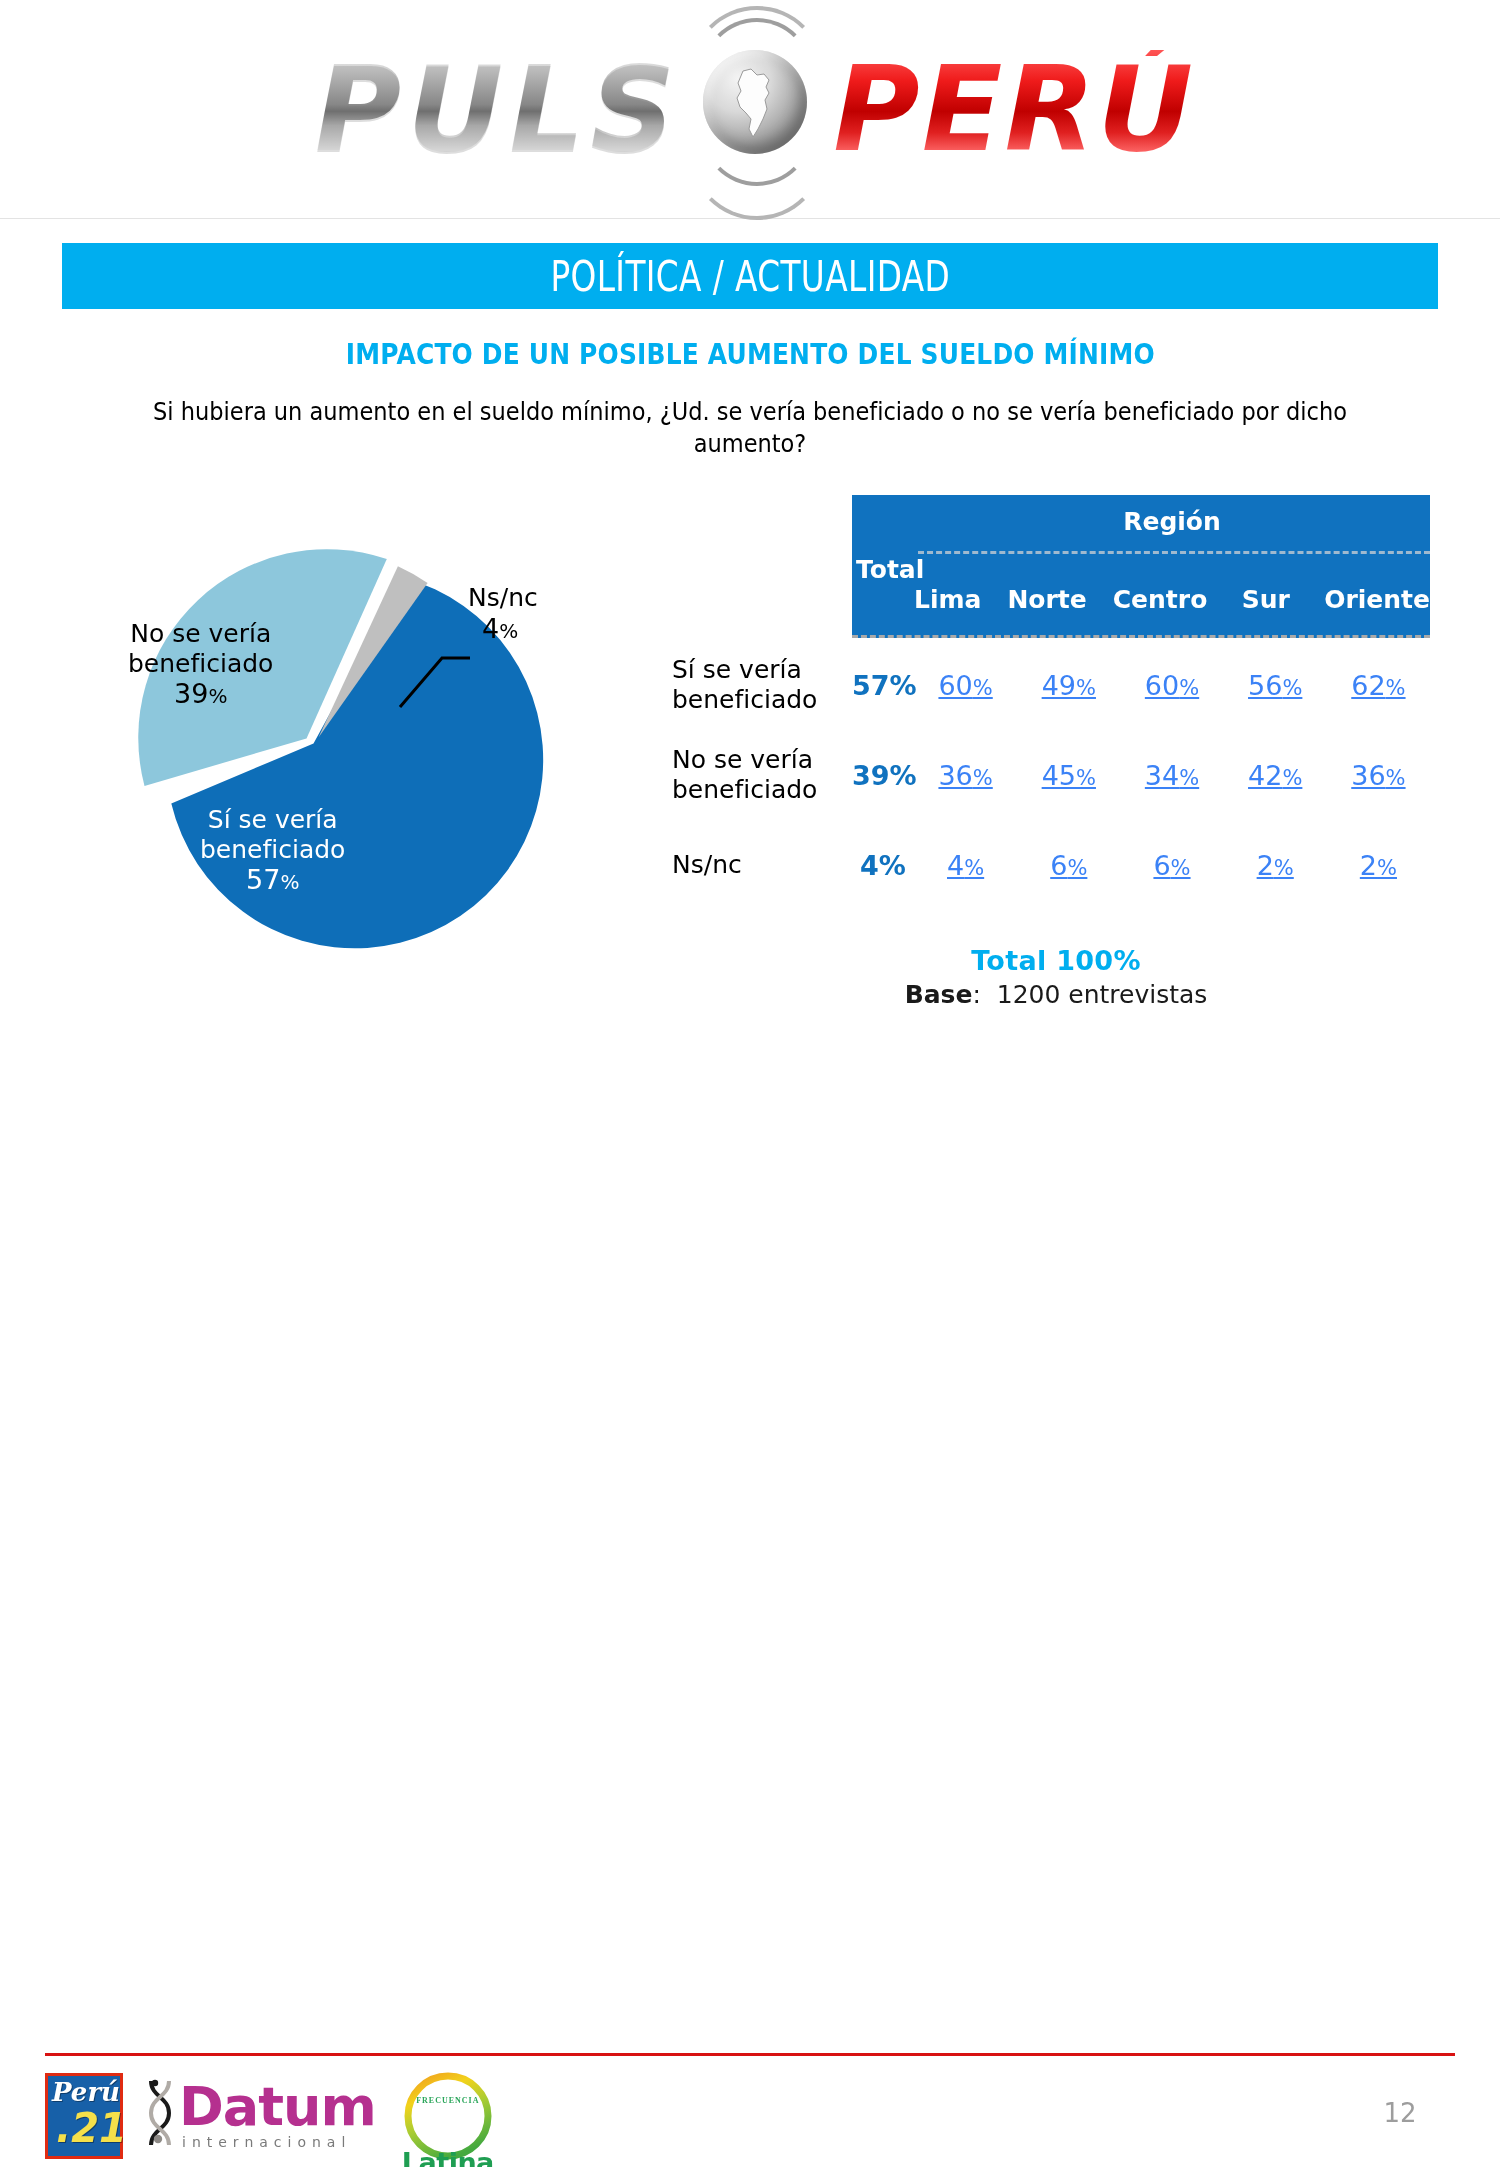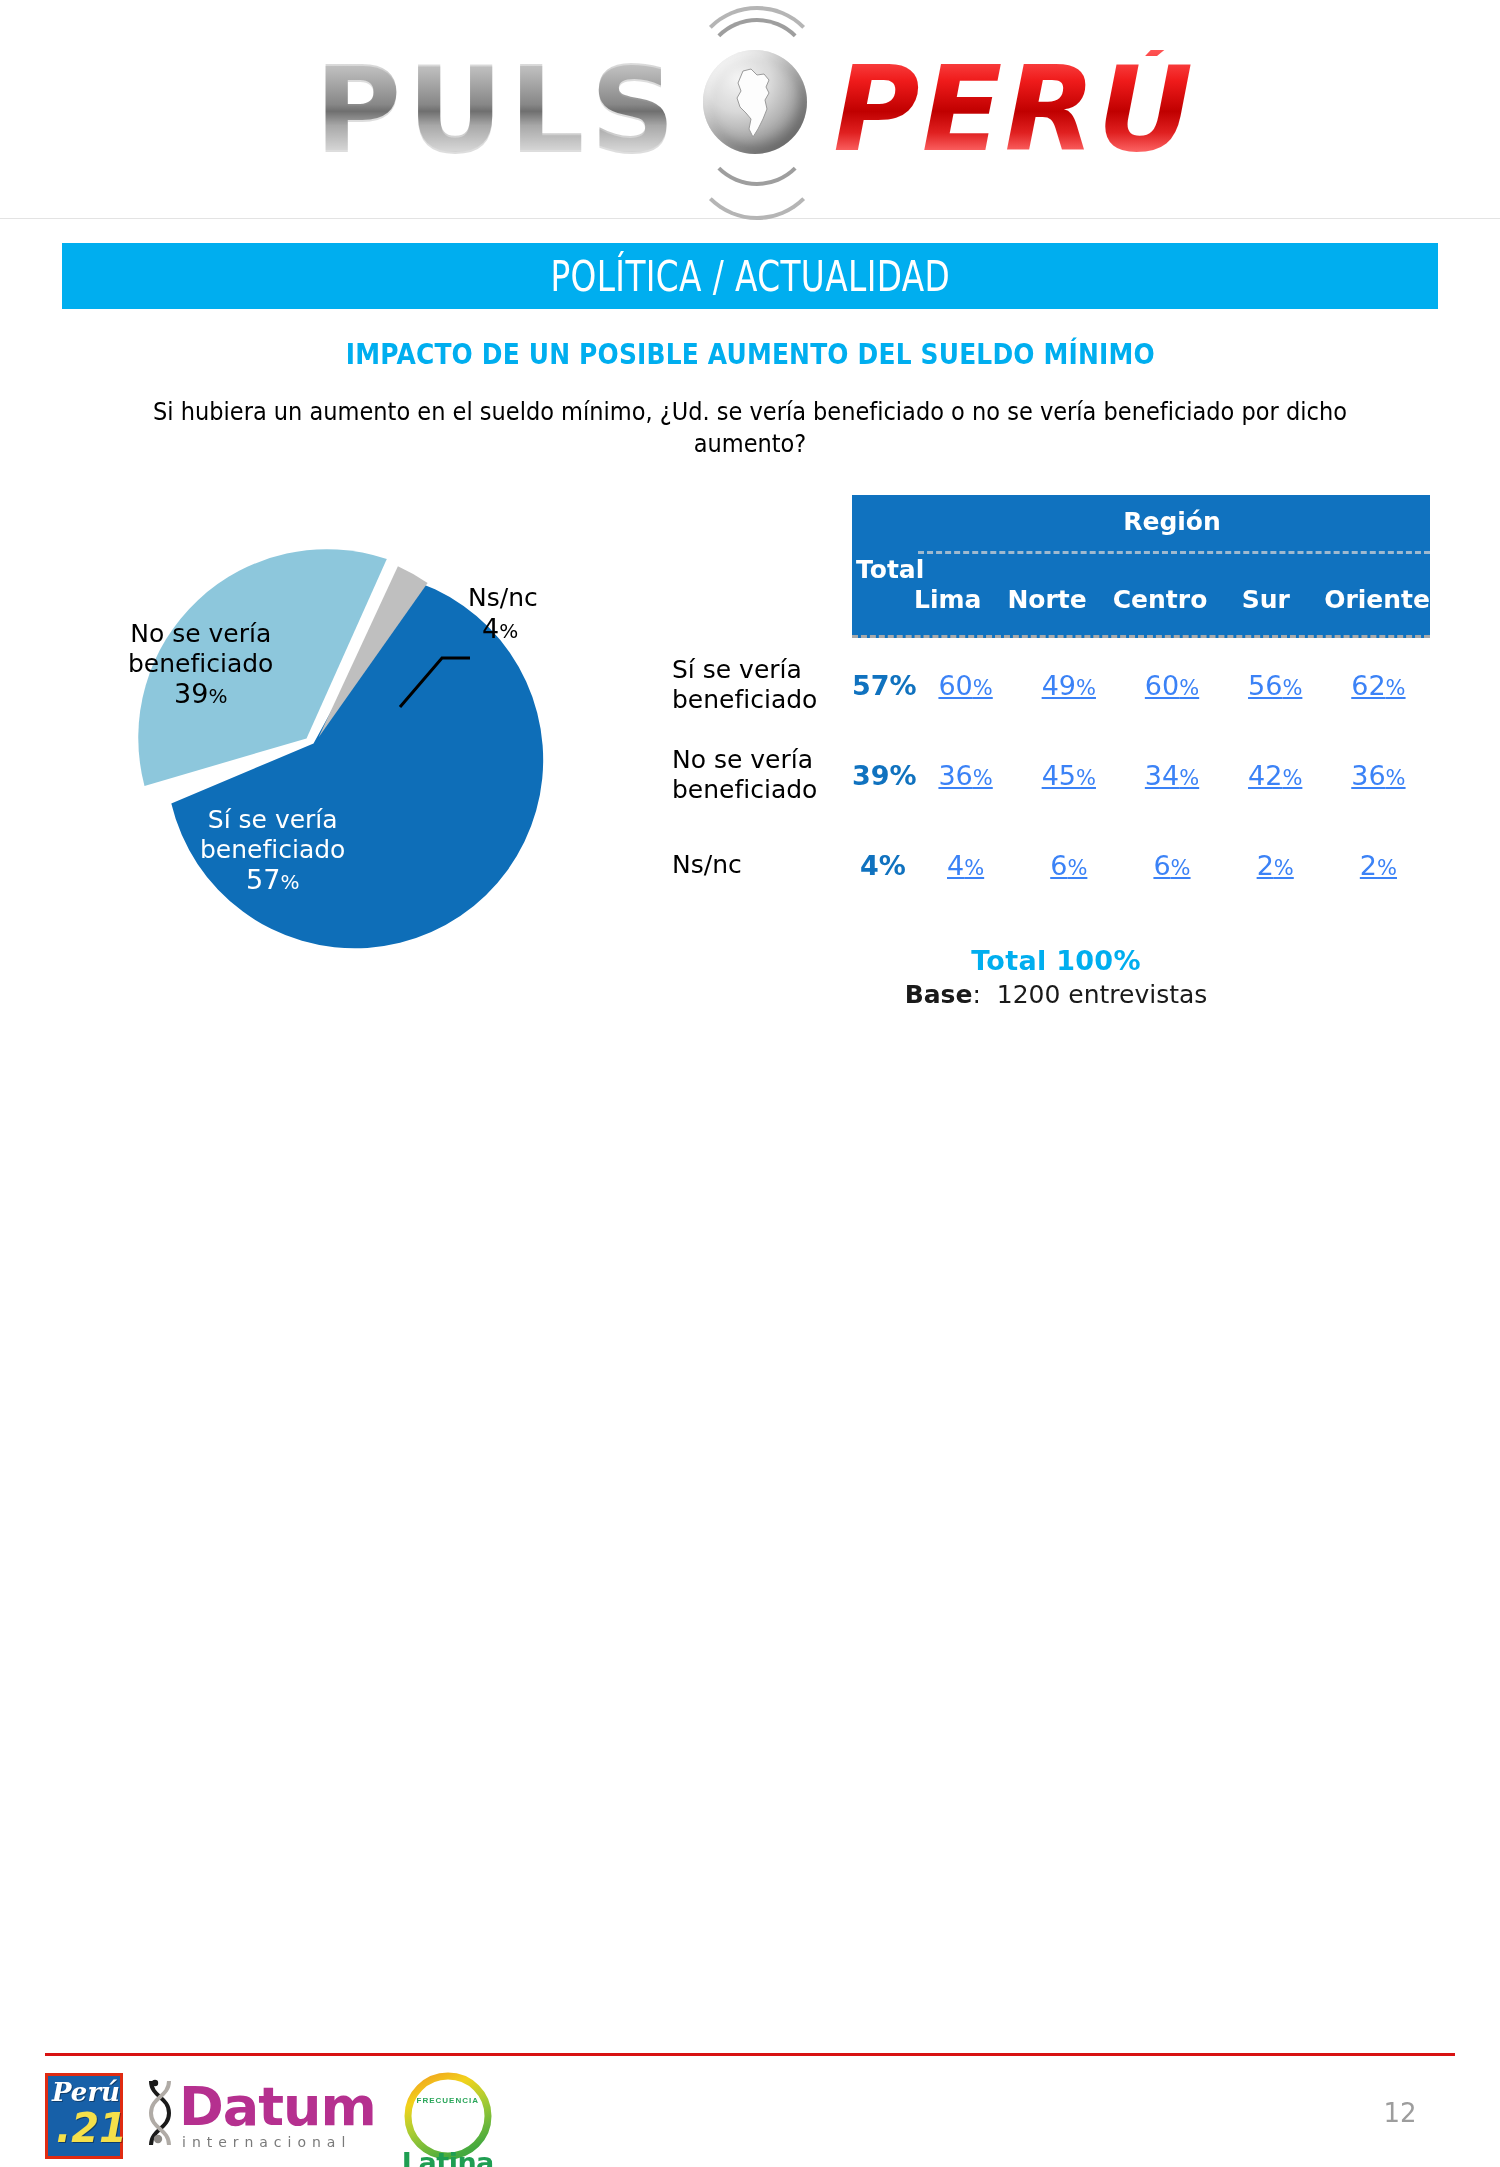--- a/index.html
+++ b/index.html
@@ -31,20 +31,21 @@
     width: 1250px;
     height: 190px;
     display: flex;
     align-items: center;
     justify-content: center;
   }
   .logo-puls {
     font-family: "DejaVu Sans", sans-serif;
     font-weight: 700;
     font-size: 118px;
+    font-style: italic;
     letter-spacing: 6px;
     background: linear-gradient(180deg,#f2f2f2 0%,#cfcfcf 18%,#8d8d8d 46%,#6d6d6d 52%,#b8b8b8 64%,#f5f5f5 85%,#9d9d9d 100%);
     -webkit-background-clip: text;
     background-clip: text;
     color: transparent;
     text-shadow: 0 2px 0 rgba(120,120,120,.25);
     line-height: 1;
   }
   .logo-peru {
     font-family: "DejaVu Sans", sans-serif;
@@ -386,21 +387,21 @@
     width: 92px; height: 88px;
   }
   .latina-txt {
     position: absolute;
     left: 0; top: 24px;
     width: 92px;
     text-align: center;
   }
   .latina-frec {
     color: #2aa65a;
-    font-family: Liberation Sans, sans-serif;
+    font-family: Liberation Serif, serif;
     font-size: 8px;
     letter-spacing: 1px;
     font-weight: 700;
   }
   .latina-word {
     color: #1f9e52;
     font-family: "DejaVu Sans", sans-serif;
     font-weight: 700;
     font-size: 27px;
     line-height: 1;

